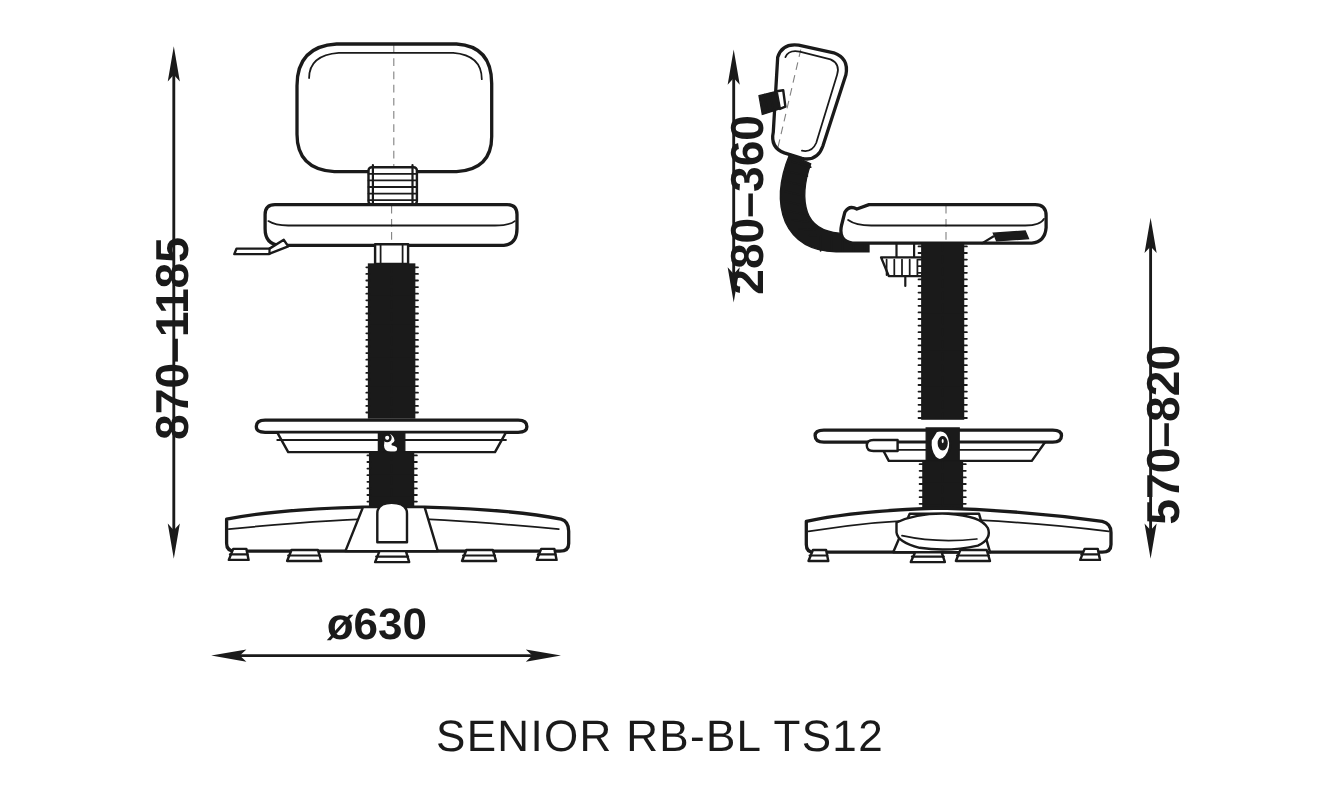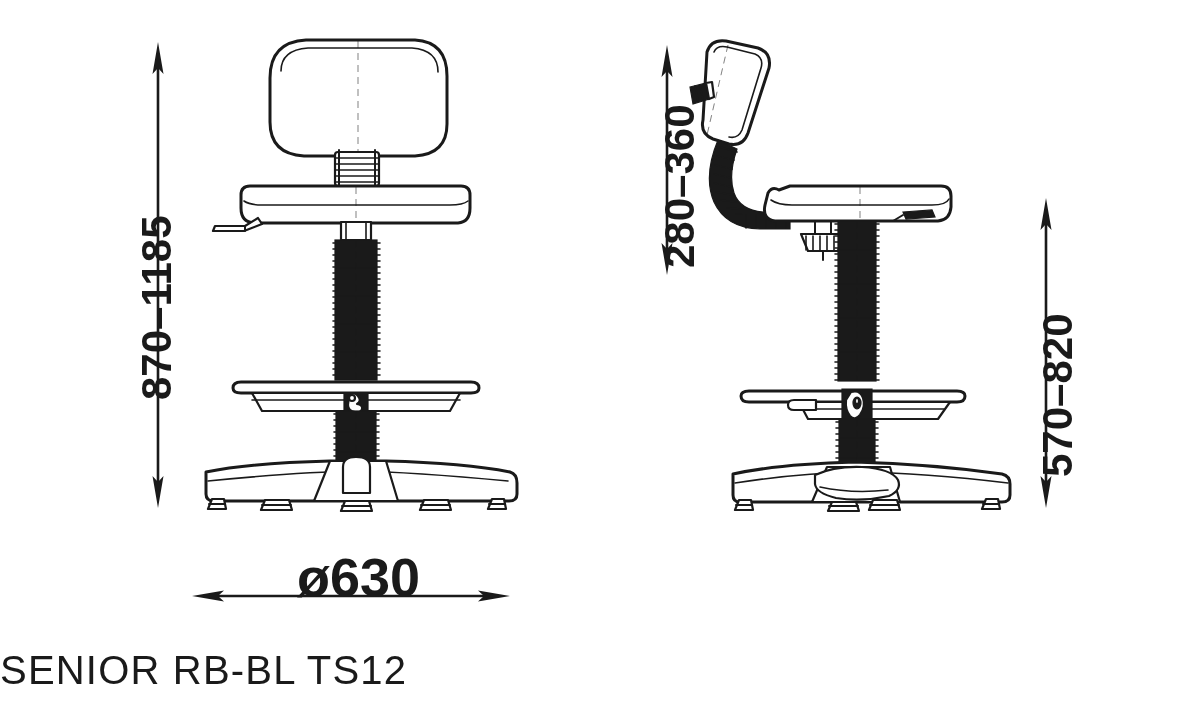--- a/index.html
+++ b/index.html
@@ -50,27 +50,28 @@
   #dim-right-label {
     left: 1034px;
     top: 477px;
     font-size: 42px;
     transform: rotate(-90deg);
     transform-origin: 0 0;
   }
   #dim-width-label {
     left: 297px;
     top: 546px;
-    font-size: 54px;
+    font-size: 40px;
   }
   #product-title {
     position: absolute;
     left: 0;
     top: 648px;
     width: 1200px;
+    text-align: center;
     font-family: "Liberation Sans", sans-serif;
     font-size: 40px;
     font-weight: 300;
     color: #1a1a1a;
     letter-spacing: 1.2px;
   }
 </style>
 </head>
 <body>
 

